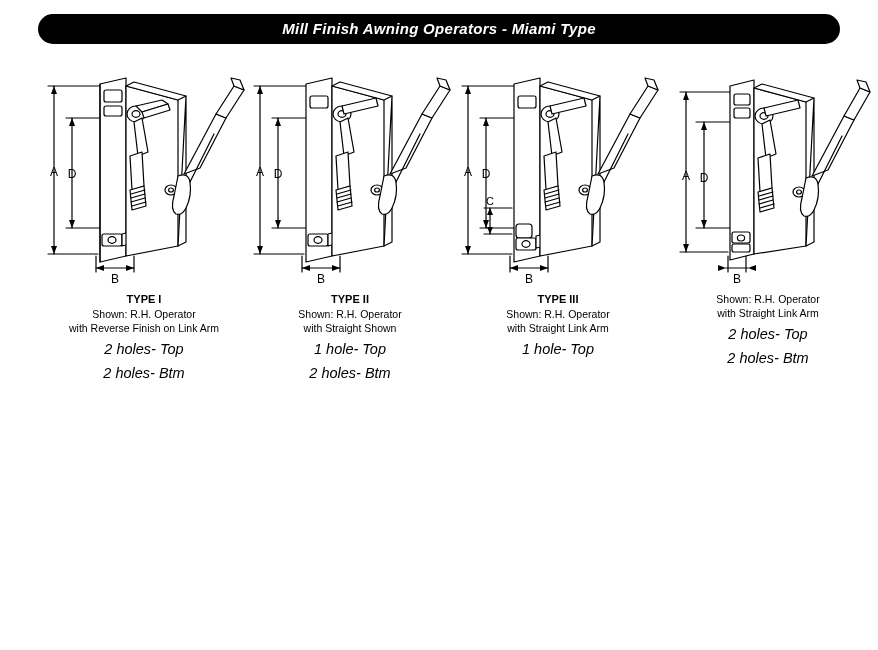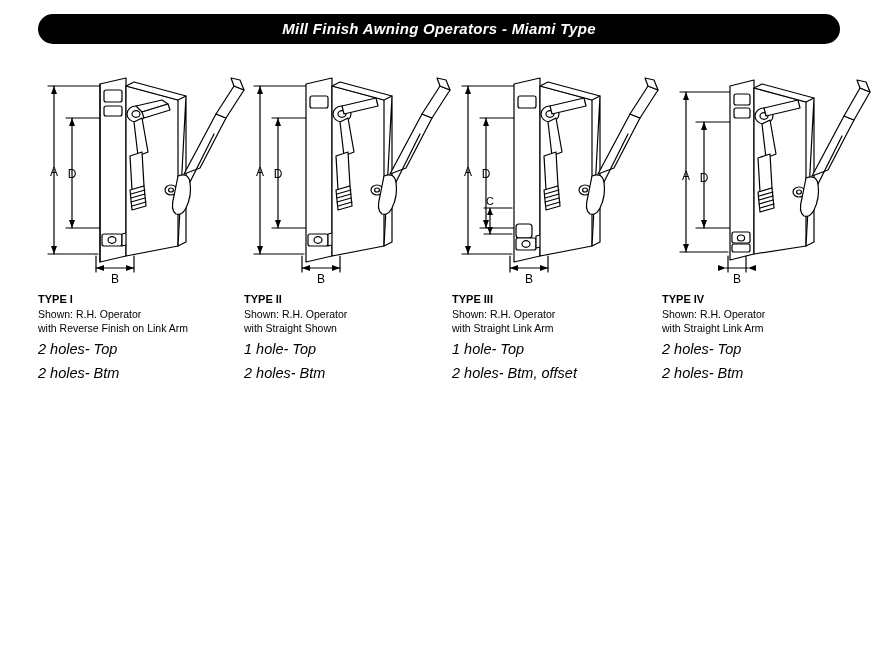--- a/index.html
+++ b/index.html
@@ -73,21 +73,21 @@
     top: 0;
     width: 212px;
     height: 230px;
   }
 
   .fig-caption {
     position: absolute;
     left: 0;
     top: 236px;
     width: 212px;
-    text-align: left;
+    text-align: center;
   }
   .cap-type {
     font-size: 11px;
     font-weight: bold;
     line-height: 15px;
   }
   .cap-shown {
     font-size: 10.5px;
     line-height: 14px;
   }
@@ -315,21 +315,20 @@
         <text x="34" y="122" font-family="Liberation Sans, sans-serif" font-size="12" text-anchor="middle" fill="#000">D</text>
         <text x="38" y="149" font-family="Liberation Sans, sans-serif" font-size="11" text-anchor="middle" fill="#000">C</text>
         <text x="77" y="227" font-family="Liberation Sans, sans-serif" font-size="12" text-anchor="middle" fill="#000">B</text>
       </svg>
     </div>
     <div class="fig-caption">
       <div class="cap-type">TYPE III</div>
       <div class="cap-shown">Shown: R.H. Operator</div>
       <div class="cap-detail">with Straight Link Arm</div>
       <div class="cap-holes">1 hole- Top</div>
-      <div class="cap-holes">2 holes- Btm, offset</div>
     </div>
   </div>
 
   <div class="figure fig-4">
     <div class="fig-art">
       <svg width="212" height="230" viewBox="0 0 212 230" xmlns="http://www.w3.org/2000/svg">
         <g fill="none" stroke="#000" stroke-width="1.2" stroke-linejoin="round" stroke-linecap="round">
           <line x1="18" y1="36" x2="70" y2="36"></line>
           <line x1="18" y1="196" x2="66" y2="196"></line>
           <line x1="34" y1="66" x2="68" y2="66"></line>
@@ -377,21 +376,20 @@
           <path d="M182 60 L192 64 L208 36 L198 32 Z" fill="#fff"></path>
           <path d="M198 32 L208 36 L204 26 L195 24 Z" fill="#fff"></path>
           <line x1="156" y1="128" x2="180" y2="80"></line>
         </g>
         <text x="24" y="124" font-family="Liberation Sans, sans-serif" font-size="12" text-anchor="middle" fill="#000">A</text>
         <text x="42" y="126" font-family="Liberation Sans, sans-serif" font-size="12" text-anchor="middle" fill="#000">D</text>
         <text x="75" y="227" font-family="Liberation Sans, sans-serif" font-size="12" text-anchor="middle" fill="#000">B</text>
       </svg>
     </div>
     <div class="fig-caption">
-      <div class="cap-type">TYPE IV</div>
       <div class="cap-shown">Shown: R.H. Operator</div>
       <div class="cap-detail">with Straight Link Arm</div>
       <div class="cap-holes">2 holes- Top</div>
       <div class="cap-holes">2 holes- Btm</div>
     </div>
   </div>
 
 </div>
 
 </body></html>

